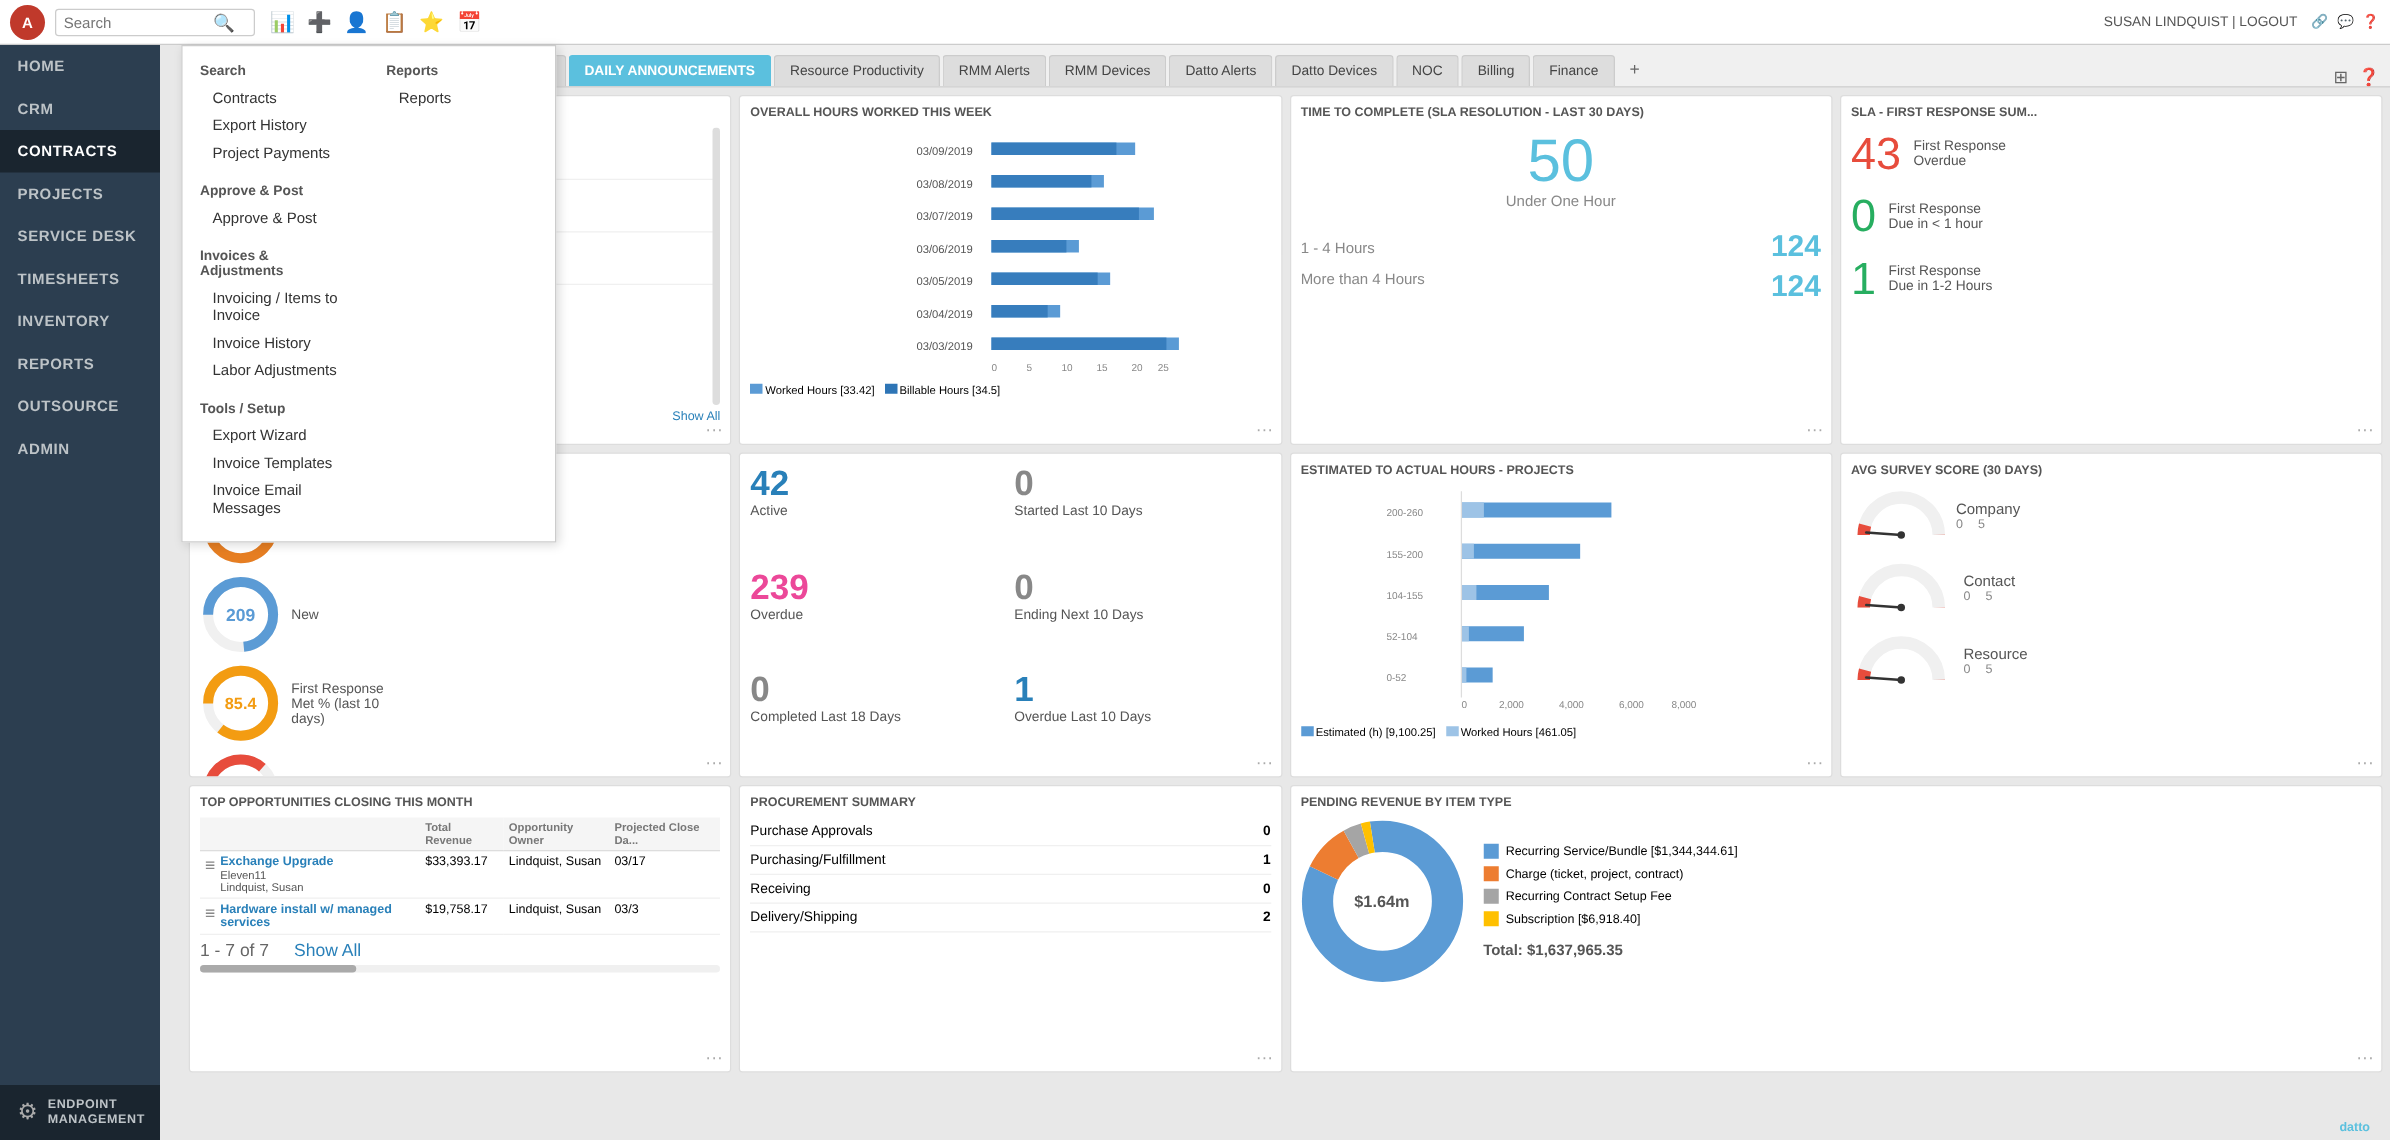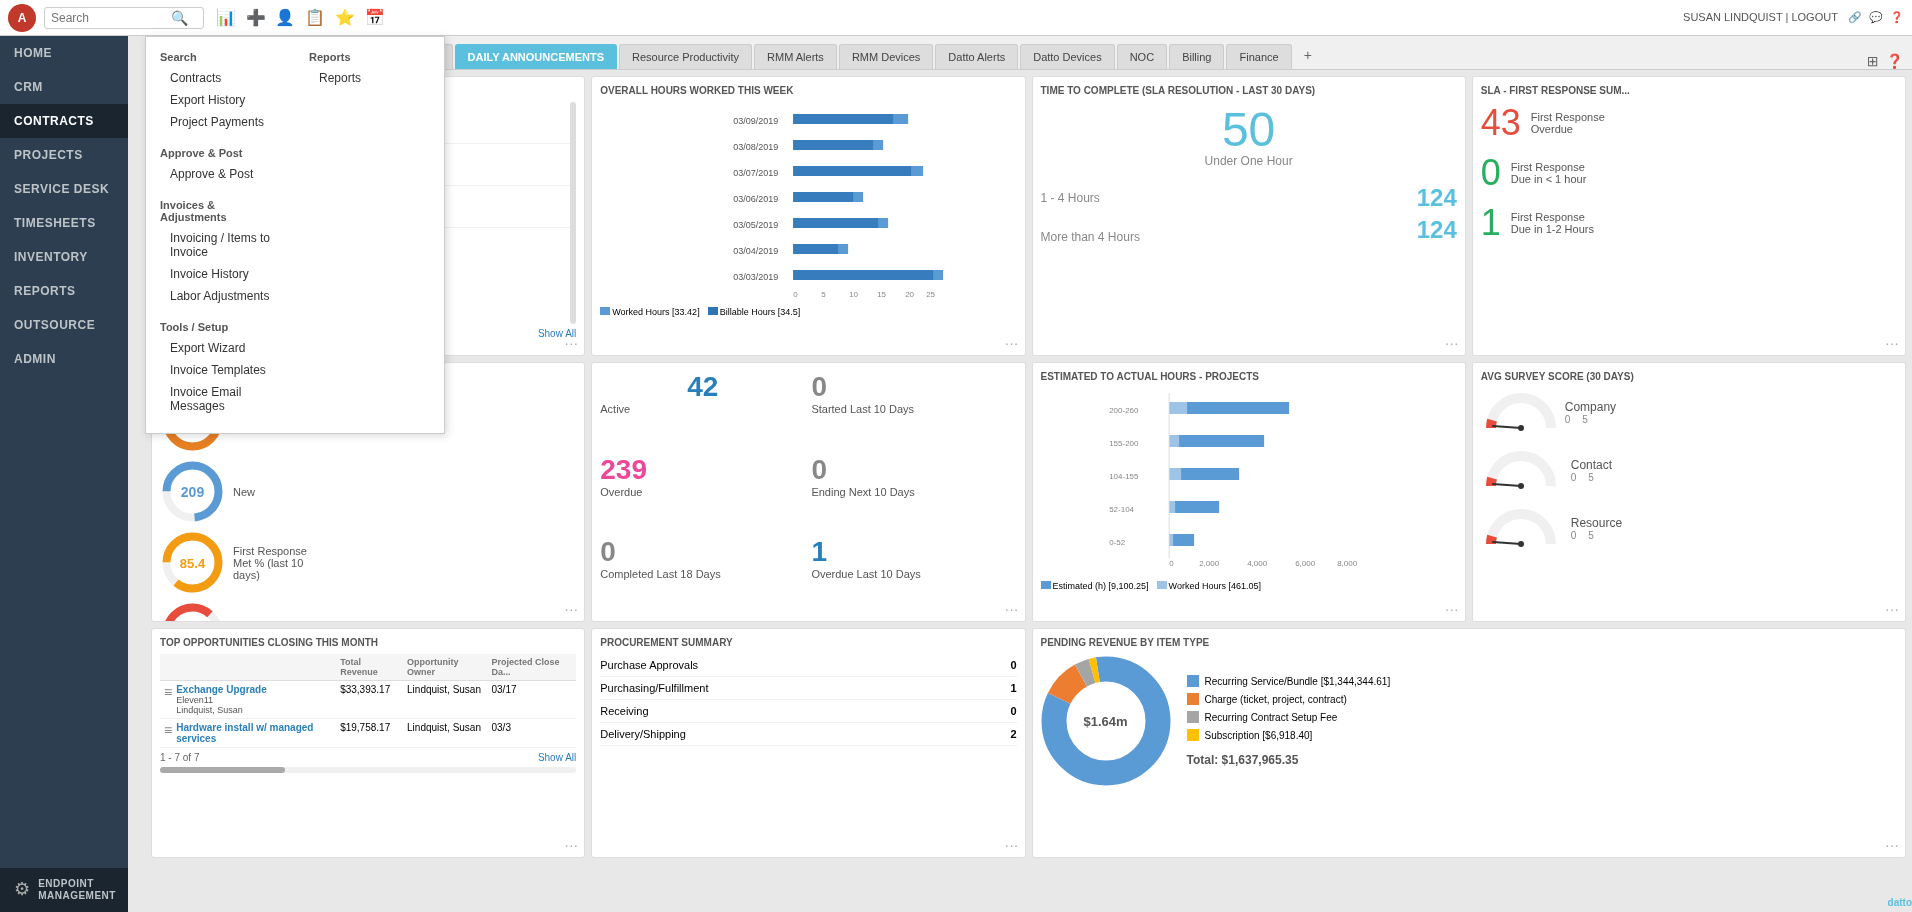--- a/index.html
+++ b/index.html
@@ -245,21 +245,21 @@
     <div class="widget">
       <div class="widget-title">TIME TO COMPLETE (SLA RESOLUTION - LAST 30 DAYS)</div>
       <div style="text-align:center; margin-top:10px;">
         <div style="font-size:48px; color:#5bc0de; font-weight:300; line-height:1;">50</div>
         <div style="font-size:12px; color:#888;">Under One Hour</div>
       </div>
       <div style="margin-top:16px; display:flex; justify-content:space-between; align-items:center;">
         <div style="font-size:12px; color:#888;">1 - 4 Hours</div>
         <div style="font-size:24px; font-weight:bold; color:#5bc0de;">124</div>
       </div>
-      <div style="display:flex; justify-content:space-between; align-items:flex-end; margin-top:4px;">
+      <div style="display:flex; justify-content:space-between; align-items:flex-start; margin-top:4px;">
         <div style="font-size:12px; color:#888;">More than 4 Hours</div>
         <div style="font-size:24px; font-weight:bold; color:#5bc0de;">124</div>
       </div>
       <div class="widget-dots">···</div>
     </div>
 
     <div class="widget">
       <div class="widget-title">SLA - FIRST RESPONSE SUM...</div>
       <div style="display:flex; align-items:center; gap:10px; margin-bottom:8px;">
         <div style="font-size:36px; font-weight:300; color:#e74c3c;">43</div>
@@ -321,21 +321,21 @@
           
         </div>
 
       </div>
       <div class="widget-dots">···</div>
     </div>
 
     <div class="widget">
       <div style="display:grid; grid-template-columns:1fr 1fr; gap:6px; height:100%;">
         <div>
-          <div style="font-size:28px; font-weight:bold; color:#2980b9;text-align:center;">42</div>
+          <div style="font-size:28px; font-weight:bold; color:#2980b9;">42</div>
           <div style="font-size:11px; color:#555;">Active</div>
         </div>
         <div>
           <div style="font-size:28px; font-weight:bold; color:#888;">0</div>
           <div style="font-size:11px; color:#555;">Started Last 10 Days</div>
         </div>
         <div>
           <div style="font-size:28px; font-weight:bold; color:#ec4899;">239</div>
           <div style="font-size:11px; color:#555;">Overdue</div>
         </div>
@@ -478,21 +478,21 @@
                   <div style="color:#2980b9; font-weight:bold;">Hardware install w/ managed services</div>
                 </div>
               </div>
             </td>
             <td>$19,758.17</td>
             <td>Lindquist, Susan</td>
             <td>03/3</td>
           </tr>
         </tbody>
       </table>
-      <div style="display:flex; justify-content:space-between; margin-top:4px; font-size:10px; color:#666;">
+      <div style="display:flex; margin-top:4px; font-size:14px; color:#666;gap:20px;">
         <span>1 - 7 of 7</span>
         <span style="color:#2980b9; cursor:pointer;">Show All</span>
       </div>
       <div style="height:6px; background:#f0f0f0; border-radius:3px; margin-top:4px; position:relative;">
         <div style="position:absolute; left:0; top:0; width:30%; height:100%; background:#aaa; border-radius:3px;"></div>
       </div>
       <div class="widget-dots">···</div>
     </div>
 
     <div class="widget">
@@ -552,13 +552,13 @@
           </div>
           <div style="margin-top:12px; font-size:12px; font-weight:bold; color:#555;">Total:  $1,637,965.35</div>
         </div>
       </div>
       <div class="widget-dots">···</div>
     </div>
 
   </div>
 </div>
 
-<div style="position:fixed; bottom:4px; right:0; font-size:10px; color:#5bc0de; font-weight:bold; z-index:300;">datto</div>
+<div style="position:fixed; bottom:4px; right:16px; font-size:10px; color:#5bc0de; font-weight:bold; z-index:300;">datto</div>
 
 </body></html>

